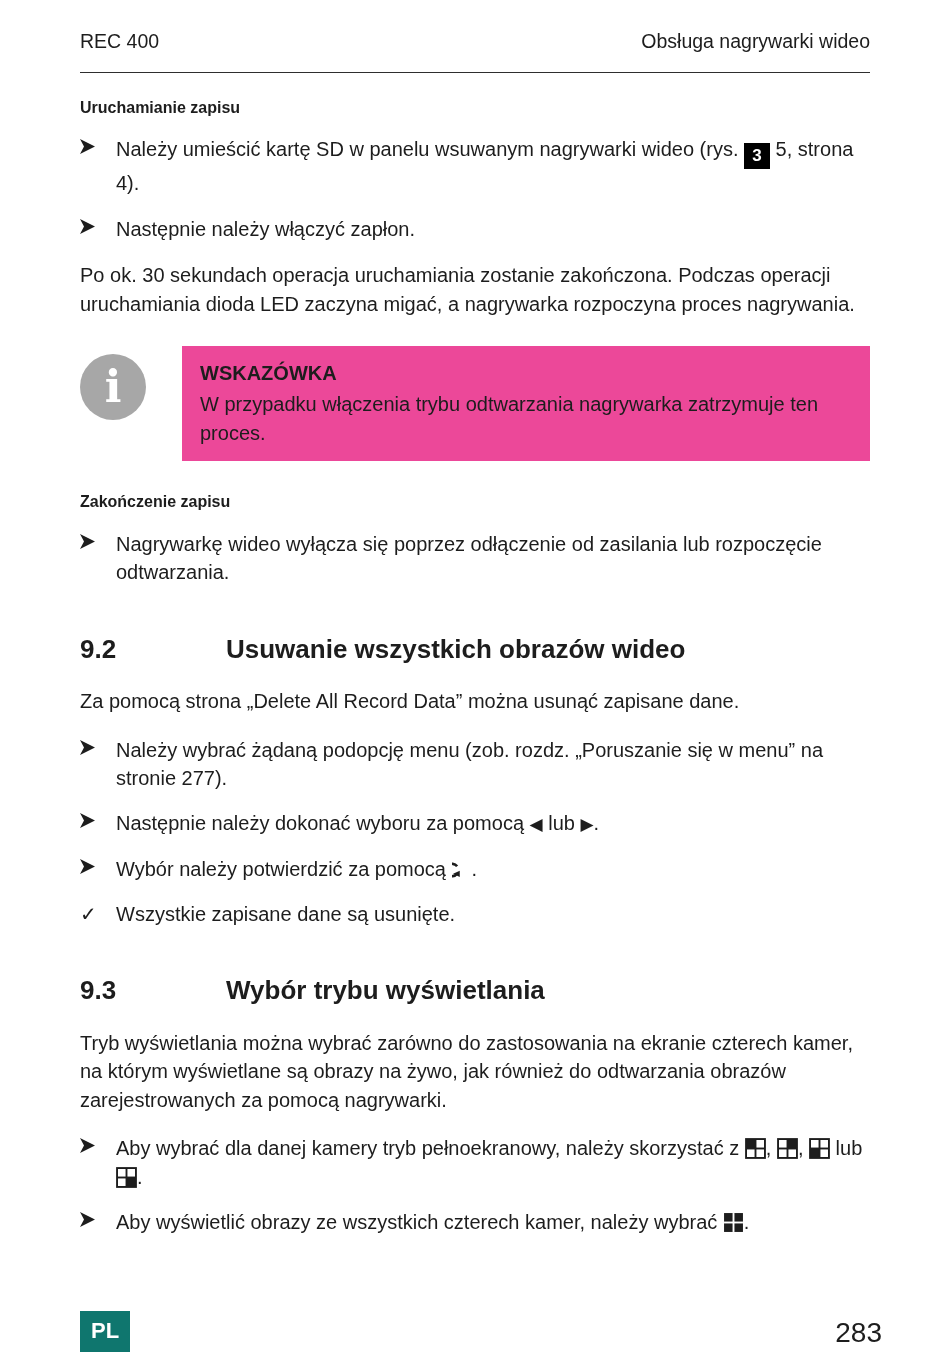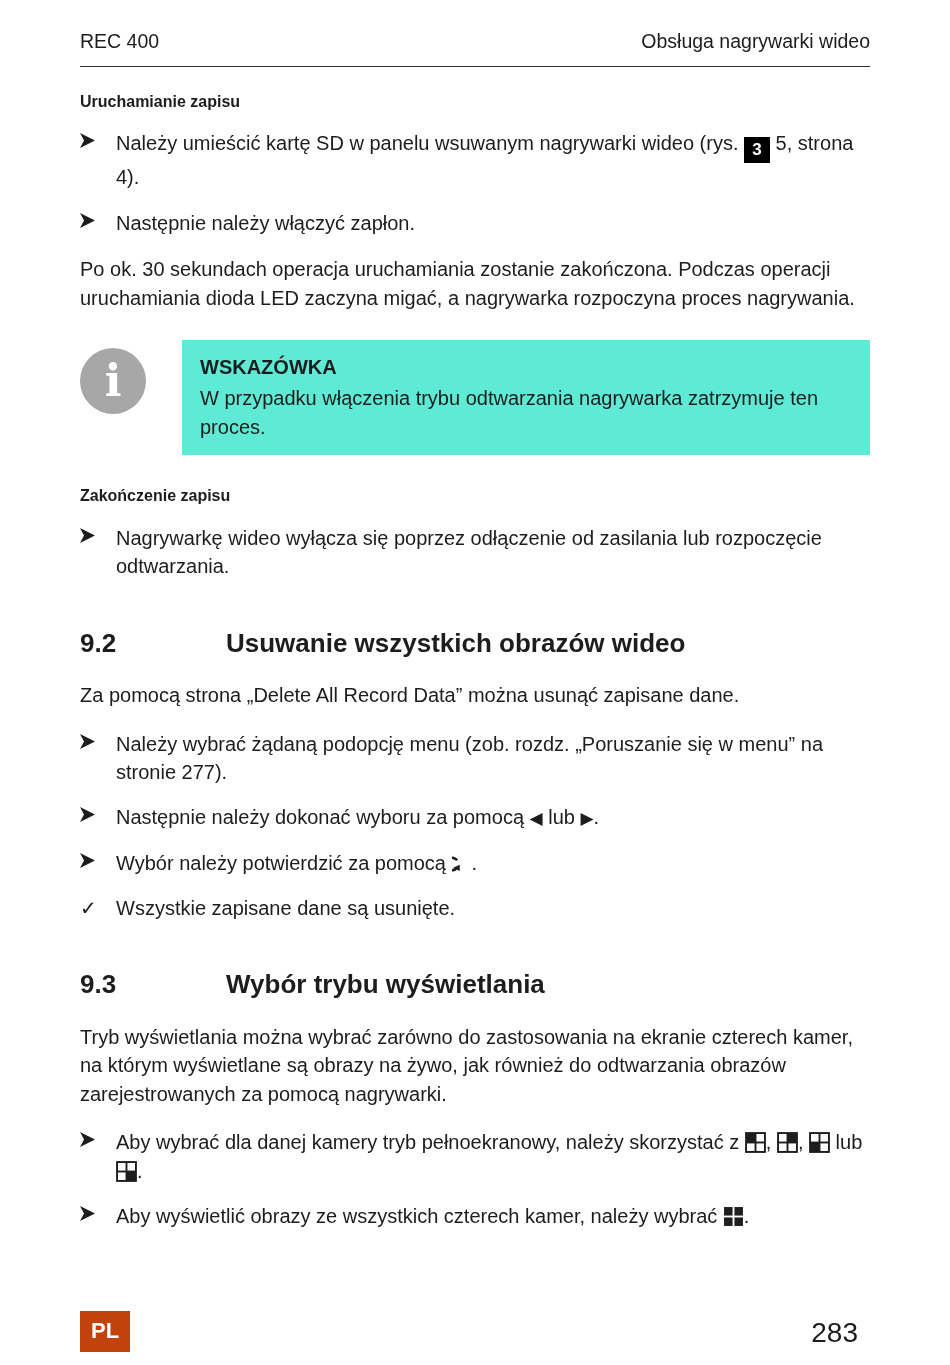--- a/index.html
+++ b/index.html
@@ -13,21 +13,21 @@
     line-height: 1.42;
     position: relative;
     overflow: hidden;
   }
   .content { padding: 0 80px; }
 
   .pagehead {
     display: flex;
     justify-content: space-between;
     align-items: flex-start;
-    padding: 28px 0 10px 0;
+    padding: 28px 0 16px 0;
     border-bottom: 1.5px solid #2e2e2e;
     font-size: 19.5px;
   }
 
   .h-small {
     font-weight: bold;
     font-size: 16px;
     margin: 24px 0 16px 0;
   }
 
@@ -44,21 +44,21 @@
     width: 66px; height: 66px; border-radius: 50%;
     background: #a7a7a7; color: #ffffff;
     flex: none;
     display: flex; align-items: center; justify-content: center;
     font-family: "DejaVu Serif", serif;
     font-weight: bold; font-size: 44px; line-height: 1;
     margin-top: 8px;
   }
   .note-box {
     margin-left: 36px;
-    background: #5eead4;
+    background: #ec4899;
     padding: 13px 18px 14px 18px;
     flex: 1;
   }
   .note-title { font-weight: bold; margin-bottom: 3px; }
 
   .bigsec { display: flex; font-size: 26px; font-weight: bold; margin: 46px 0 22px 0; line-height: 1.25; gap: 44px; }
   .secnum { width: 102px; flex: none; }
   .sectitle { flex: 1; }
 
   .figbadge {
@@ -68,26 +68,26 @@
     text-align: center; font-weight: bold; font-size: 17px;
     vertical-align: -5px;
   }
 
   .tri { font-size: 17px; letter-spacing: 0; }
   .gicon { width: 21px; height: 21px; vertical-align: -4px; }
   .ricon { width: 20px; height: 20px; vertical-align: -4px; }
 
   .pl-badge {
     position: absolute; left: 80px; bottom: 13px;
-    background: #c2410c; color: #ffffff;
+    background: #0f766e; color: #ffffff;
     font-weight: bold; font-size: 22px;
     padding: 4px 11px 6px 11px;
   }
   .page-num {
-    position: absolute; right: 92px; bottom: 12px;
+    position: absolute; right: 68px; bottom: 12px;
     font-size: 28px; color: #1d1d1d;
   }
 </style>
 </head>
 <body>
 
 <div class="content">
 
   <div class="pagehead">
     <span>REC 400</span>

